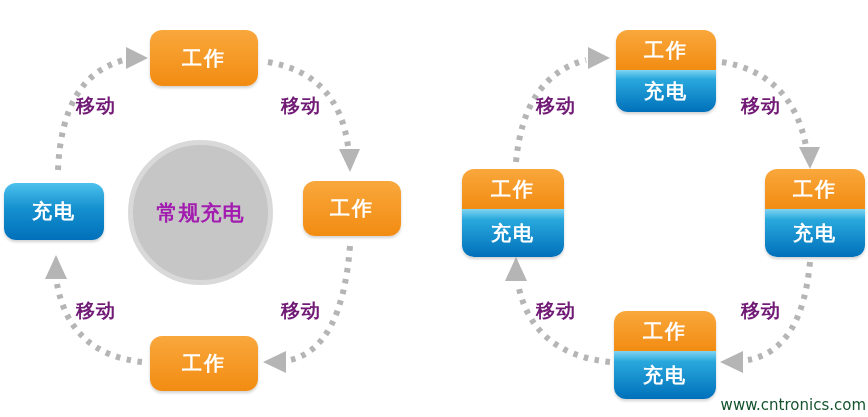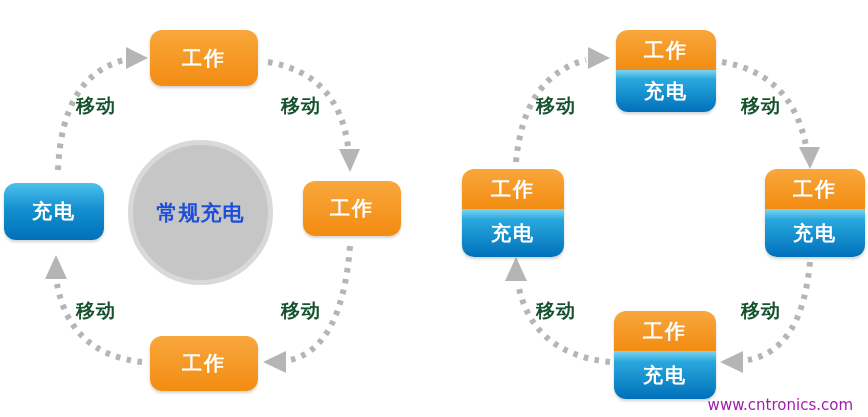--- a/index.html
+++ b/index.html
@@ -26,38 +26,38 @@
   .stack .part {
     display:flex; align-items:center; justify-content:center;
     color:#ffffff; font-weight:bold; font-size:20px; letter-spacing:2px;
   }
   .stack .part.work-part   { height:40px; background:linear-gradient(180deg,#f9a73c 0%,#f28c12 100%); }
   .stack .part.charge-part { flex:1; background:linear-gradient(180deg,#7fd4f2 0%,#29a8dd 22%,#0070ba 100%); }
 
   .circle {
     position:absolute; border-radius:50%;
     display:flex; align-items:center; justify-content:center;
-    font-weight:bold; color:#1d4ed8; text-align:center;
+    font-weight:bold; color:#a21caf; text-align:center;
   }
   .circle.regular {
     left:128px; top:140px; width:145px; height:145px;
     background:#c6c6c6; border:5px solid #d9d9d9; font-size:21px; letter-spacing:1px;
   }
   .circle.uninterrupted {
     left:588px; top:138px; width:148px; height:148px;
     background:#cac2ec; border:5px solid #ded8f6; font-size:20px; letter-spacing:1px;
   }
 
   .move {
-    position:absolute; color:#14532d; font-weight:bold; font-size:19px; letter-spacing:1px;
+    position:absolute; color:#701a75; font-weight:bold; font-size:19px; letter-spacing:1px;
   }
 
   .watermark {
-    position:absolute; right:15px; bottom:3px;
-    color:#a21caf; font-size:15px; font-family:"DejaVu Sans","Liberation Sans",sans-serif;
+    position:absolute; right:2px; bottom:3px;
+    color:#14532d; font-size:15px; font-family:"DejaVu Sans","Liberation Sans",sans-serif;
   }
 </style>
 </head>
 <body>
 
 <div class="canvas">
 
   <svg class="svg-layer" viewBox="0 0 868 417" xmlns="http://www.w3.org/2000/svg">
     <g fill="none" stroke="#b5b5b5" stroke-width="6" stroke-dasharray="4.5 6.5">
 

